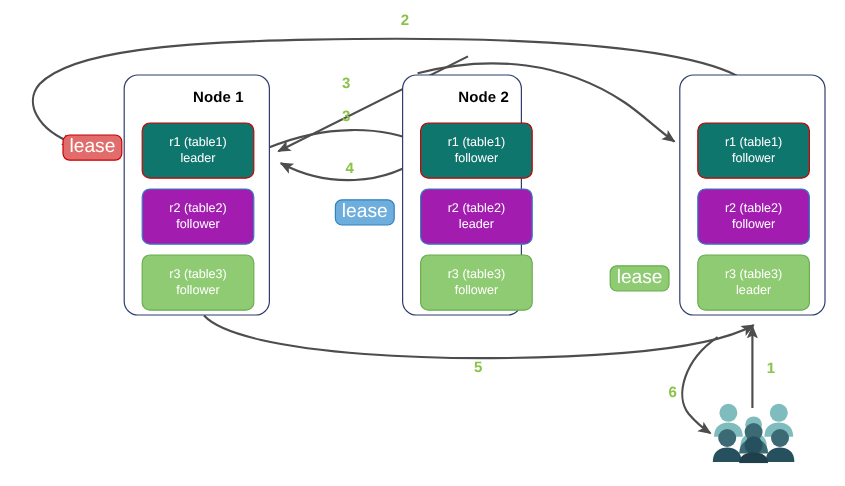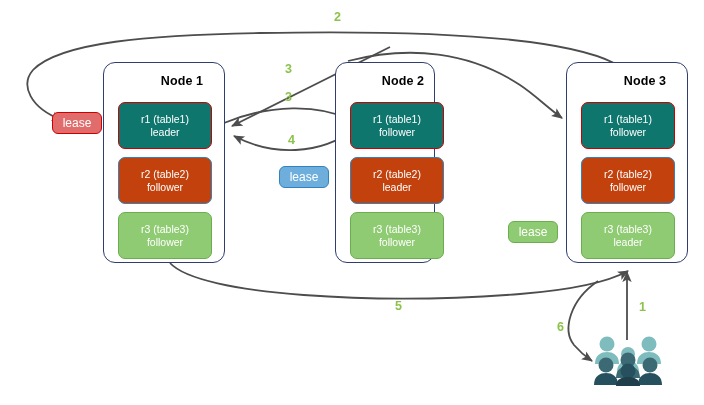--- a/index.html
+++ b/index.html
@@ -53,37 +53,37 @@
     color: #ffffff;
     font-size: 10.5px;
     line-height: 13px;
     text-align: center;
   }
   .replica.r-red {
     background: #0f766e;
     border: 1.6px solid #cc0000;
   }
   .replica.r-blue {
-    background: #c2410c;
+    background: #a21caf;
     border: 1.6px solid #3182bd;
   }
   .replica.r-green {
     background: #8fcb72;
     border: 1.6px solid #6aae4f;
   }
   .lease {
     position: absolute;
     box-sizing: border-box;
     border-radius: 6px;
     height: 22px;
     display: flex;
     align-items: center;
     justify-content: center;
     color: #ffffff;
-    font-size: 12px;
+    font-size: 16px;
     z-index: 4;
   }
   .lease.l-red {
     background: #e06c6c;
     border: 1.6px solid #cc0000;
   }
   .lease.l-blue {
     background: #6eaedd;
     border: 1.6px solid #3182bd;
   }
@@ -162,21 +162,20 @@
       <span>r2 (table2)</span>
       <span>leader</span>
     </div>
     <div class="replica r-green" style="top:149px;">
       <span>r3 (table3)</span>
       <span>follower</span>
     </div>
   </div>
 
   <div class="node" style="left:566px; top:62px; width:122px; height:201px;">
-    <div class="node-title">Node 3</div>
     <div class="replica r-red" style="top:39px;">
       <span>r1 (table1)</span>
       <span>follower</span>
     </div>
     <div class="replica r-blue" style="top:94px;">
       <span>r2 (table2)</span>
       <span>follower</span>
     </div>
     <div class="replica r-green" style="top:149px;">
       <span>r3 (table3)</span>

